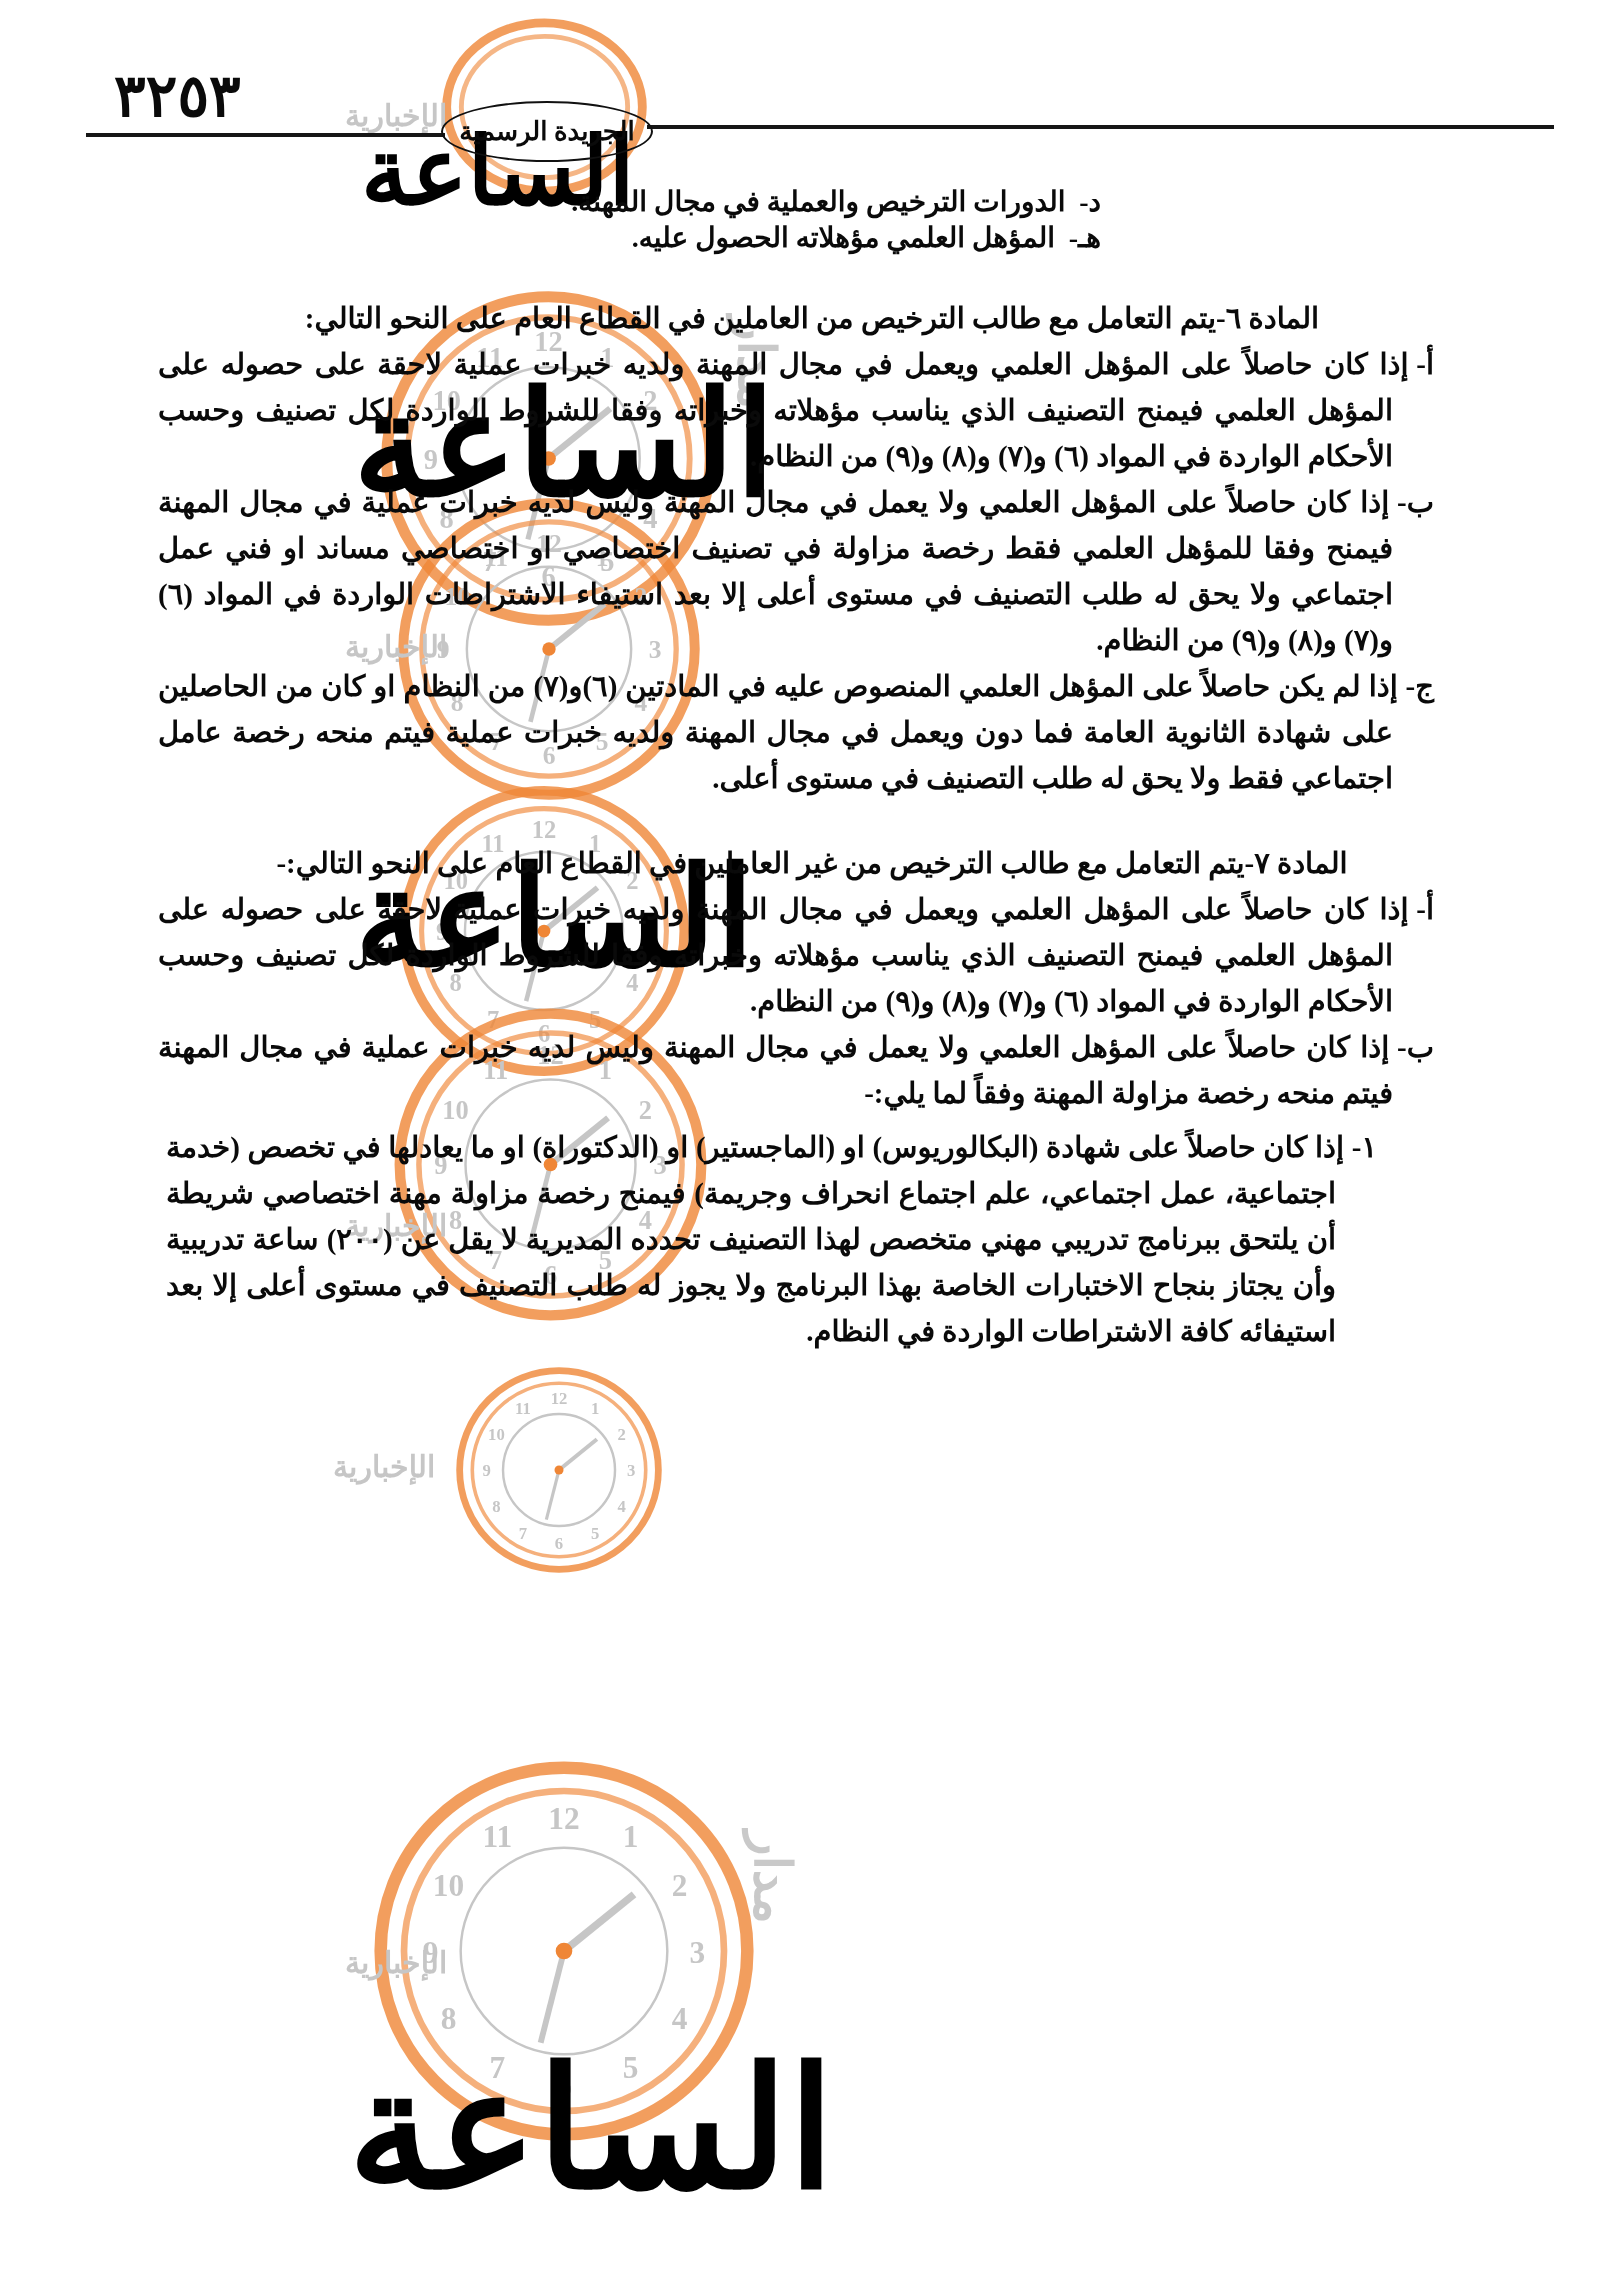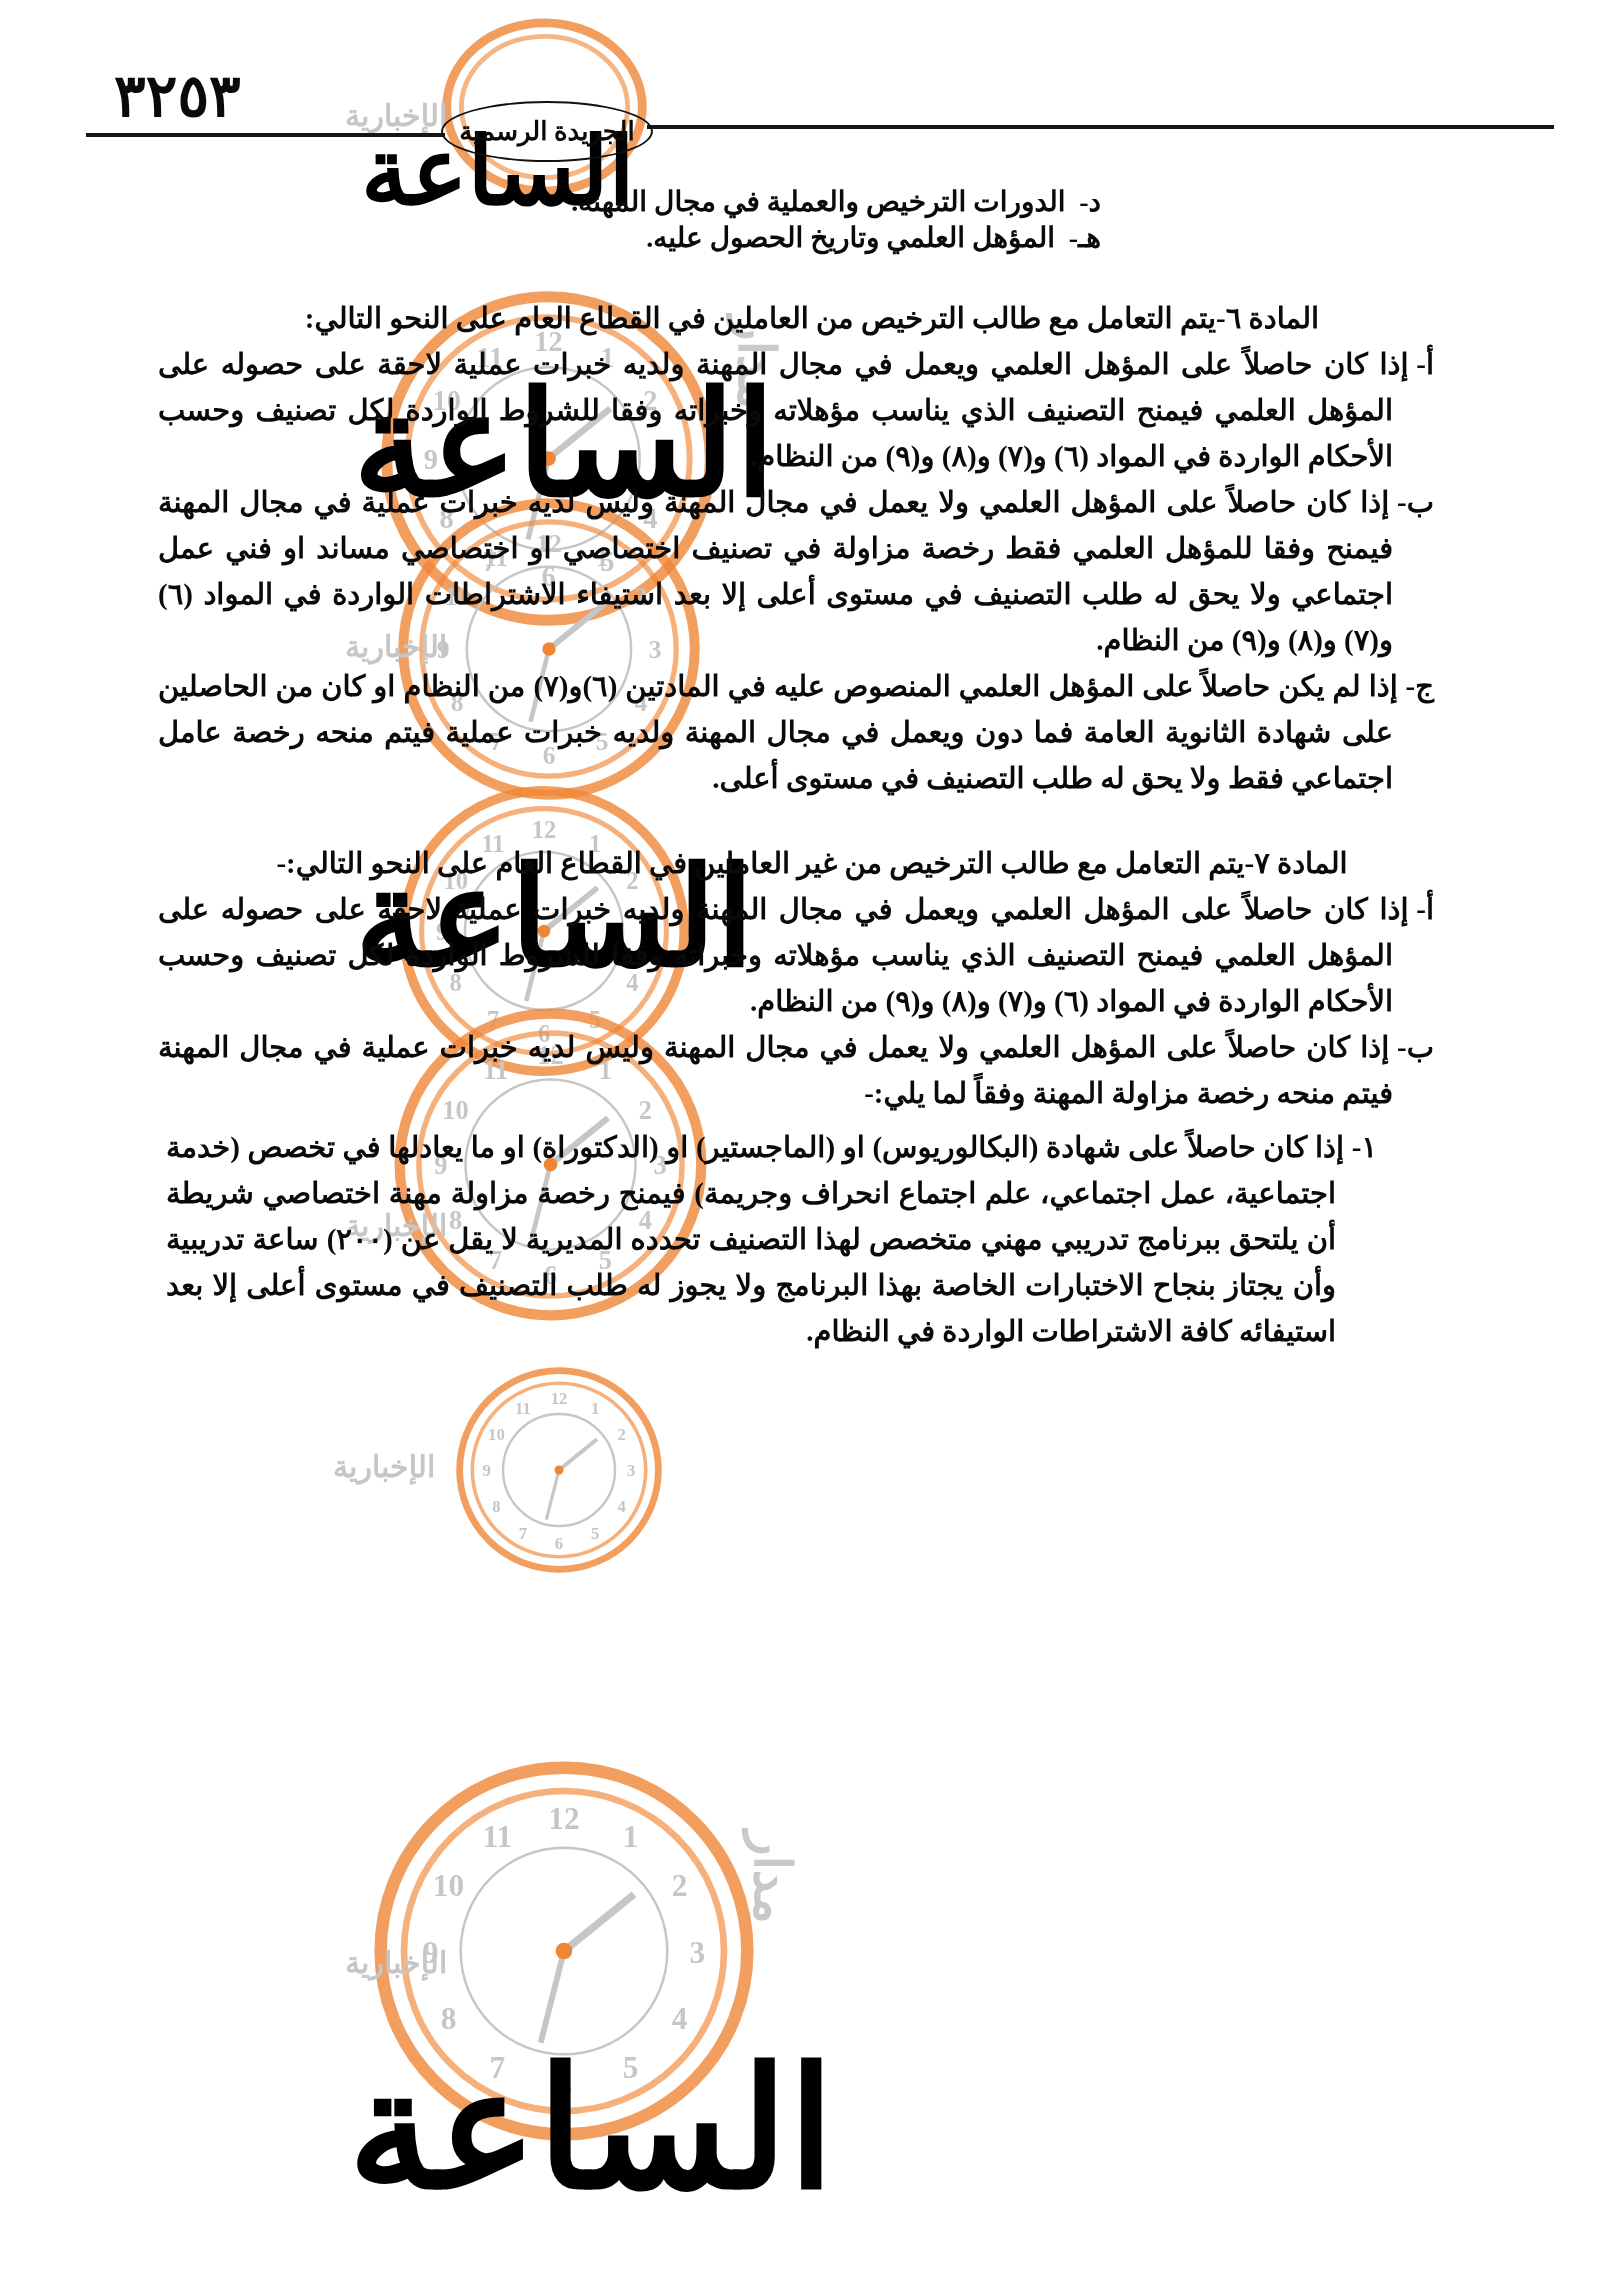--- a/index.html
+++ b/index.html
@@ -194,21 +194,21 @@
     <span>الجريدة الرسمية</span>
   </div>
 
   <div class="content">
 
     <div class="intro-list">
       <div class="intro-item">
         <span class="marker">د-</span><span>الدورات الترخيص والعملية في مجال المهنة.</span>
       </div>
       <div class="intro-item">
-        <span class="marker">هـ-</span><span>المؤهل العلمي وتاريخ الحصول عليه.</span>
+        <span class="marker">هـ-</span><span>المؤهل العلمي مؤهلاته الحصول عليه.</span>
       </div>
     </div>
 
     <section class="article">
       <p class="article-heading">المادة ٦-يتم التعامل مع طالب الترخيص من العاملين في القطاع العام على النحو التالي:</p>
       <p class="item">
         <span class="marker">أ-</span><span>إذا كان حاصلاً على المؤهل العلمي ويعمل في مجال المهنة ولديه خبرات عملية لاحقة على حصوله على المؤهل العلمي فيمنح التصنيف الذي يناسب مؤهلاته وخبراته وفقا للشروط الواردة لكل تصنيف وحسب الأحكام الواردة في المواد (٦) و(٧) و(٨) و(٩) من النظام.</span>
       </p>
       <p class="item">
         <span class="marker">ب-</span><span>إذا كان حاصلاً على المؤهل العلمي ولا يعمل في مجال المهنة وليس لديه خبرات عملية في مجال المهنة فيمنح وفقا للمؤهل العلمي فقط رخصة مزاولة في تصنيف اختصاصي او اختصاصي مساند او فني عمل اجتماعي ولا يحق له طلب التصنيف في مستوى أعلى إلا بعد استيفاء الاشتراطات الواردة في المواد (٦) و(٧) و(٨) و(٩) من النظام.</span>

